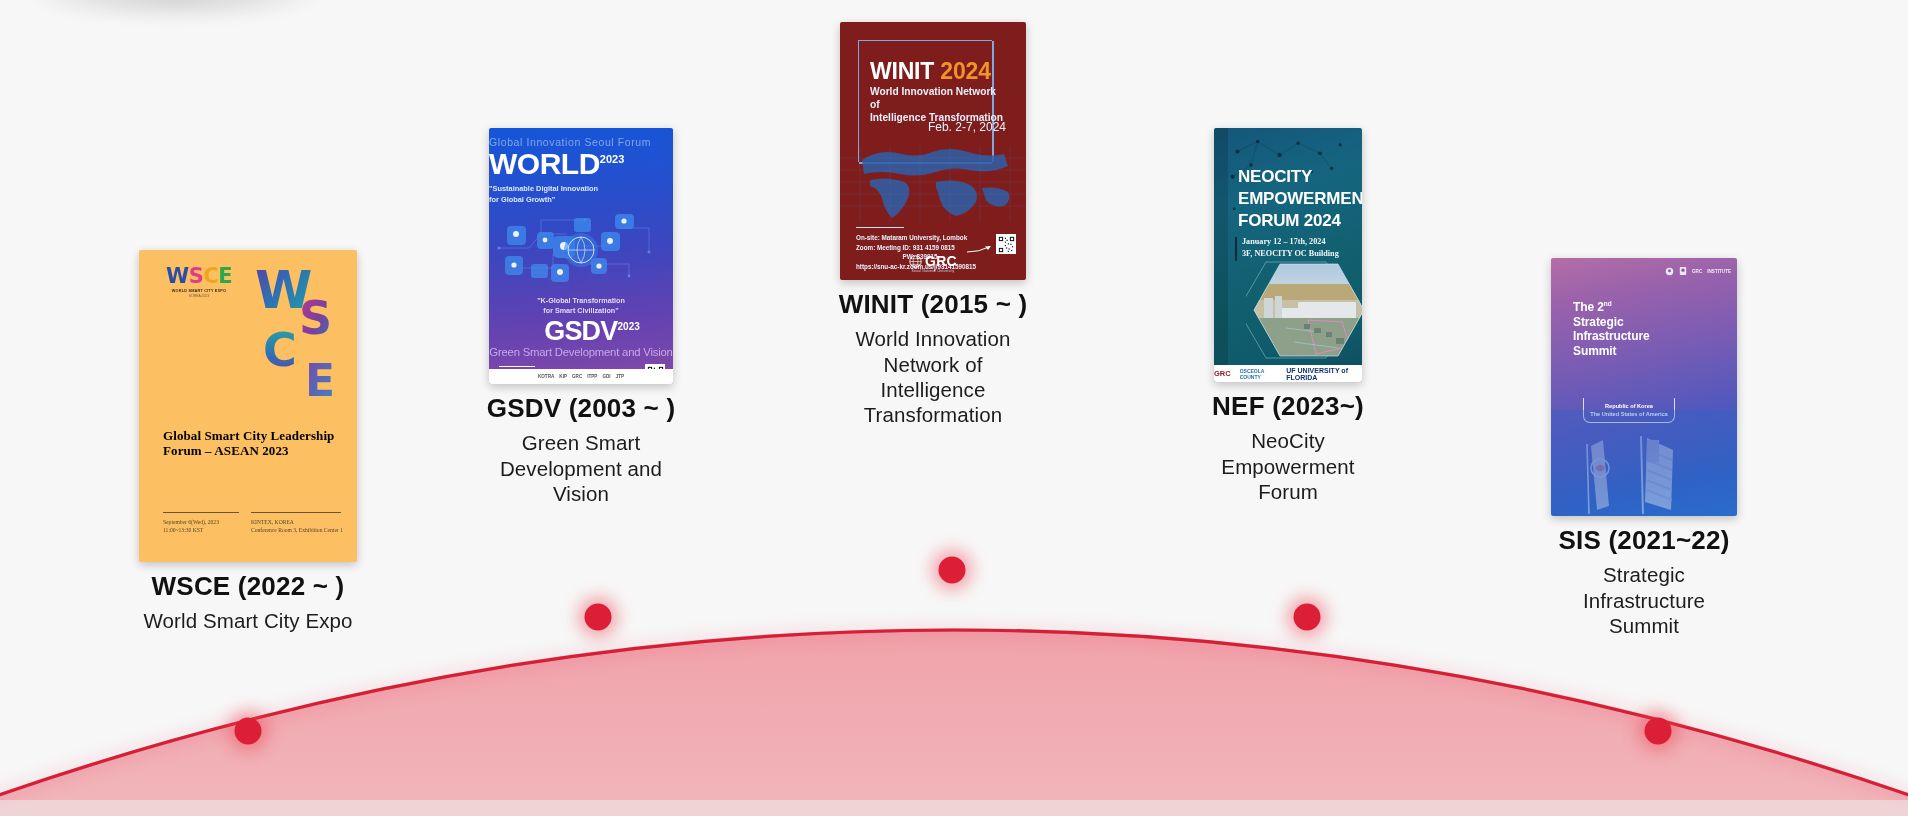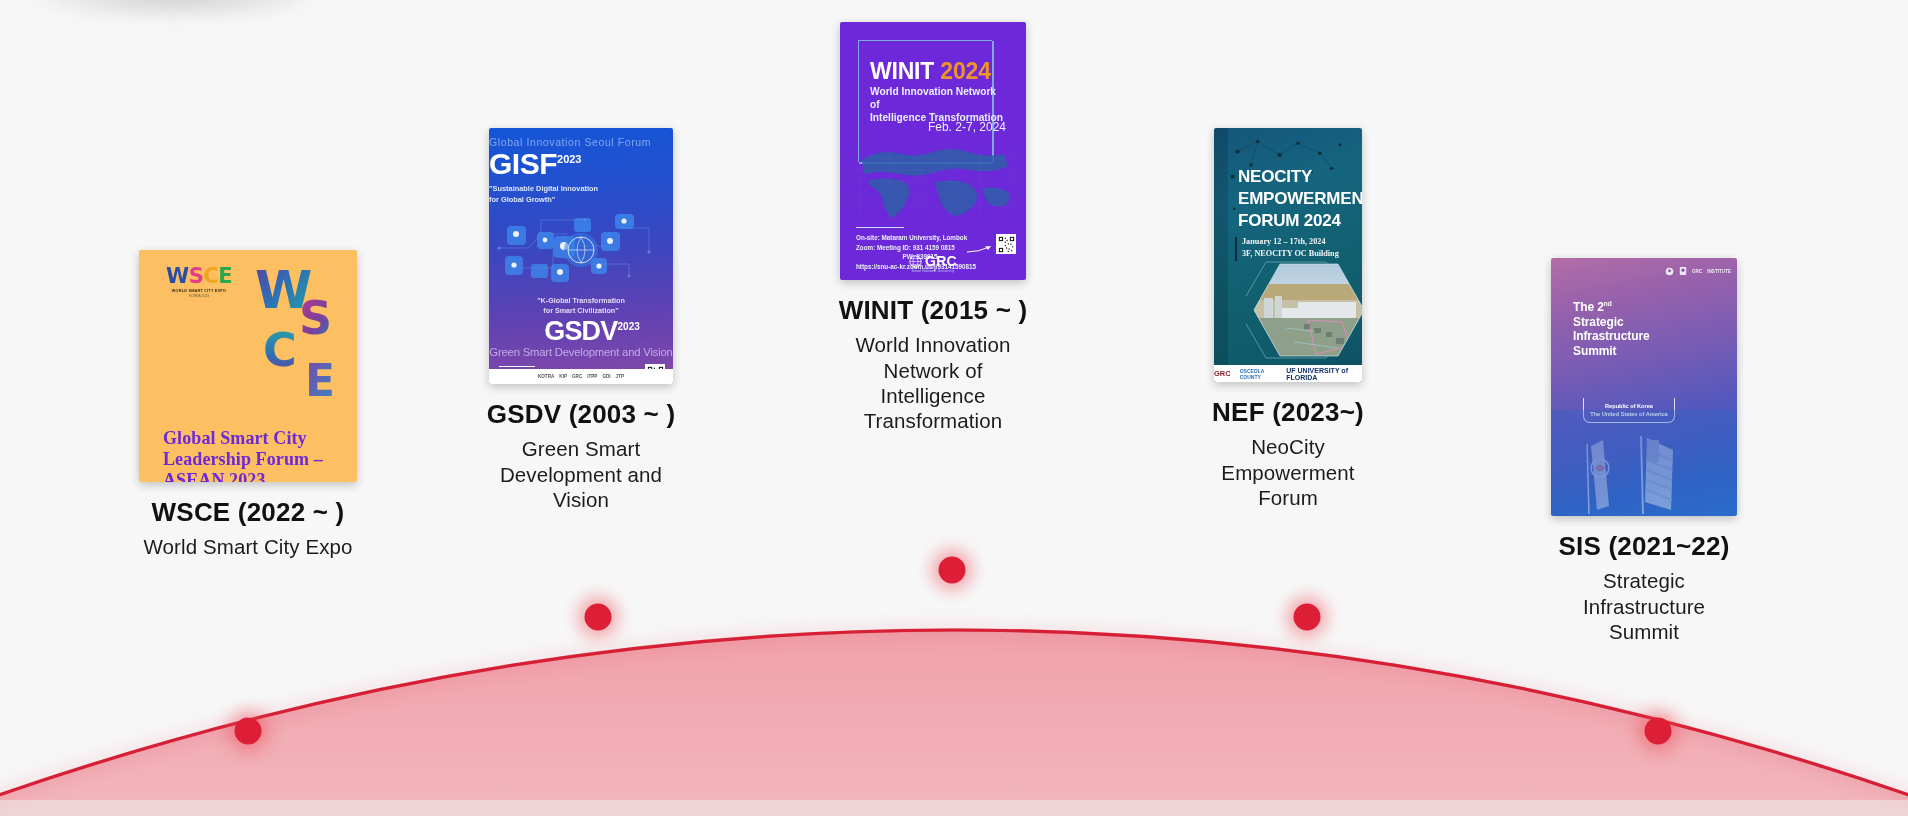--- a/index.html
+++ b/index.html
@@ -30,40 +30,40 @@
 
   
   .node{position:absolute;display:flex;flex-direction:column;align-items:center;}
   .poster{
     position:relative;overflow:hidden;border-radius:2px;
     box-shadow:0 3px 10px rgba(0,0,0,.22);
     background:#fff;
   }
   .poster *{box-sizing:border-box;}
 
-  .cap{text-align:center;margin-top:14px;line-height:1.24;}
+  .cap{text-align:center;margin-top:8px;line-height:1.24;}
   .cap .abbr{
     font-size:26px;font-weight:700;color:#111;letter-spacing:.2px;white-space:nowrap;
   }
   .cap .full{
     font-size:20.5px;font-weight:400;color:#1c1c1c;margin-top:6px;letter-spacing:.1px;
   }
 
   
-  .p-wsce{width:218px;height:232px;background:#fcbf61;}
+  .p-wsce{width:218px;height:312px;background:#fcbf61;}
   .wsce-logo{position:absolute;left:23px;top:16px;width:74px;text-align:center;}
   .wsce-logo .lt{font-size:21px;font-weight:900;letter-spacing:-.5px;line-height:1;font-family:"DejaVu Sans",sans-serif;}
   .wsce-logo .l1{color:#2a4ea8;}.wsce-logo .l2{color:#e23b8a;}
   .wsce-logo .l3{color:#f0a51e;}.wsce-logo .l4{color:#2aa84a;}
   .wsce-logo .sub{font-size:3.8px;font-weight:700;color:#3a2a18;margin-top:2px;letter-spacing:.2px;}
   .wsce-logo .sub2{font-size:3.4px;color:#6b5a44;margin-top:1px;}
   .wsce-art{position:absolute;right:6px;top:14px;width:118px;height:150px;}
   .wsce-title{position:absolute;left:24px;top:178px;right:16px;
-    font-family:"Liberation Serif","DejaVu Serif",serif;font-size:18px;font-weight:700;
-    color:#6d28d9;line-height:1.18;letter-spacing:.1px;}
+    font-family:"Liberation Serif","DejaVu Serif",serif;font-size:13px;font-weight:700;
+    color:#000000;line-height:1.18;letter-spacing:.1px;}
   .wsce-rule{position:absolute;top:262px;height:1.4px;background:#6b553c;}
   .wsce-meta{position:absolute;top:268px;font-size:5.6px;color:#5a462f;line-height:1.5;font-family:"Liberation Serif",serif;}
 
   
   .p-gsdv{width:184px;height:256px;
     background:linear-gradient(176deg,#1456d8 0%,#2350cf 22%,#3c46bf 48%,#6242b2 74%,#7b47ab 92%,#8a4aa6 100%);}
   .gsdv-top{position:absolute;left:0;right:0;top:8px;text-align:left;}
   .gsdv-kicker{font-size:10.5px;color:rgba(190,215,255,.62);letter-spacing:.6px;}
   .gsdv-gisf{font-size:30px;font-weight:800;color:#fff;letter-spacing:-.5px;line-height:1;margin-top:1px;}
   .gsdv-gisf sup{font-size:11px;font-weight:700;vertical-align:super;letter-spacing:0;}
@@ -73,21 +73,21 @@
   .gsdv-name{position:absolute;left:0;right:0;top:190px;text-align:center;font-size:27px;font-weight:800;color:#fff;letter-spacing:-.8px;line-height:1;padding-left:22px;}
   .gsdv-name sup{font-size:10px;vertical-align:super;letter-spacing:0;}
   .gsdv-full{position:absolute;left:0;right:0;top:218px;text-align:center;font-size:11.3px;color:rgba(215,190,245,.82);letter-spacing:-.2px;}
   .gsdv-date{position:absolute;left:10px;top:238px;font-size:5.1px;color:#fff;line-height:1.5;font-weight:700;}
   .gsdv-date .rule{width:36px;height:1px;background:#fff;margin-bottom:2px;}
   .gsdv-qr{position:absolute;right:8px;top:236px;width:20px;height:20px;background:#fff;padding:1.5px;}
   .gsdv-bar{position:absolute;left:0;right:0;bottom:0;height:15px;background:#fff;display:flex;align-items:center;justify-content:center;gap:5px;}
   .gsdv-bar span{font-size:4.6px;color:#555;font-weight:700;}
 
   
-  .p-winit{width:186px;height:258px;background:#6d28d9;}
+  .p-winit{width:186px;height:258px;background:#7f1d1d;}
   .winit-frame{position:absolute;left:18px;top:18px;width:134px;height:122px;border:1.6px solid #7fa8e0;border-bottom:none;border-right:none;}
   .winit-frame:after{content:"";position:absolute;right:-1.6px;top:0;width:1.6px;height:100%;background:#7fa8e0;}
   .winit-frame:before{content:"";position:absolute;left:0;bottom:-1.6px;width:100%;height:1.6px;background:#7fa8e0;}
   .winit-t{position:absolute;left:30px;top:38px;font-size:23px;font-weight:800;color:#fff;letter-spacing:-.2px;line-height:1;}
   .winit-t em{font-style:normal;color:#f0932b;}
   .winit-s{position:absolute;left:30px;top:64px;right:18px;font-size:10.2px;font-weight:600;color:#eaf1fb;line-height:1.25;}
   .winit-d{position:absolute;right:20px;top:98px;font-size:12px;font-weight:400;color:#eaf1fb;}
   .winit-globe{position:absolute;left:0;right:0;top:108px;height:96px;}
   .winit-rule{position:absolute;left:16px;top:205px;width:48px;height:1.2px;background:#cfe0f5;}
   .winit-info{position:absolute;left:16px;top:211px;right:42px;font-size:6.3px;color:#eaf1fb;line-height:1.52;font-weight:600;}
@@ -213,21 +213,21 @@
     <div class="cap">
       <div class="abbr">WSCE (2022 ~ )</div>
       <div class="full">World Smart City Expo</div>
     </div>
   </div>
 
   <div class="node" style="left:489px;top:128px;width:184px">
     <div class="poster p-gsdv">
       <div class="gsdv-top">
         <div class="gsdv-kicker">Global Innovation Seoul Forum</div>
-        <div class="gsdv-gisf"><span>GISF</span><sup>2023</sup></div>
+        <div class="gsdv-gisf"><span>WORLD</span><sup>2023</sup></div>
         <div class="gsdv-q">
           <div>"Sustainable Digital Innovation</div>
           <div>for Global Growth"</div>
         </div>
       </div>
 
       <svg class="gsdv-icons" viewBox="0 0 184 82">
         <g stroke="#8fc4ff" stroke-width=".5" fill="none" opacity=".55">
           <path d="M10 42 H40 M40 42 L52 28 H78 M52 28 V14 H96"></path>
           <path d="M132 22 H160 M160 22 V46 M100 58 H140 M140 58 V70 M30 62 H64 M64 62 V48"></path>

